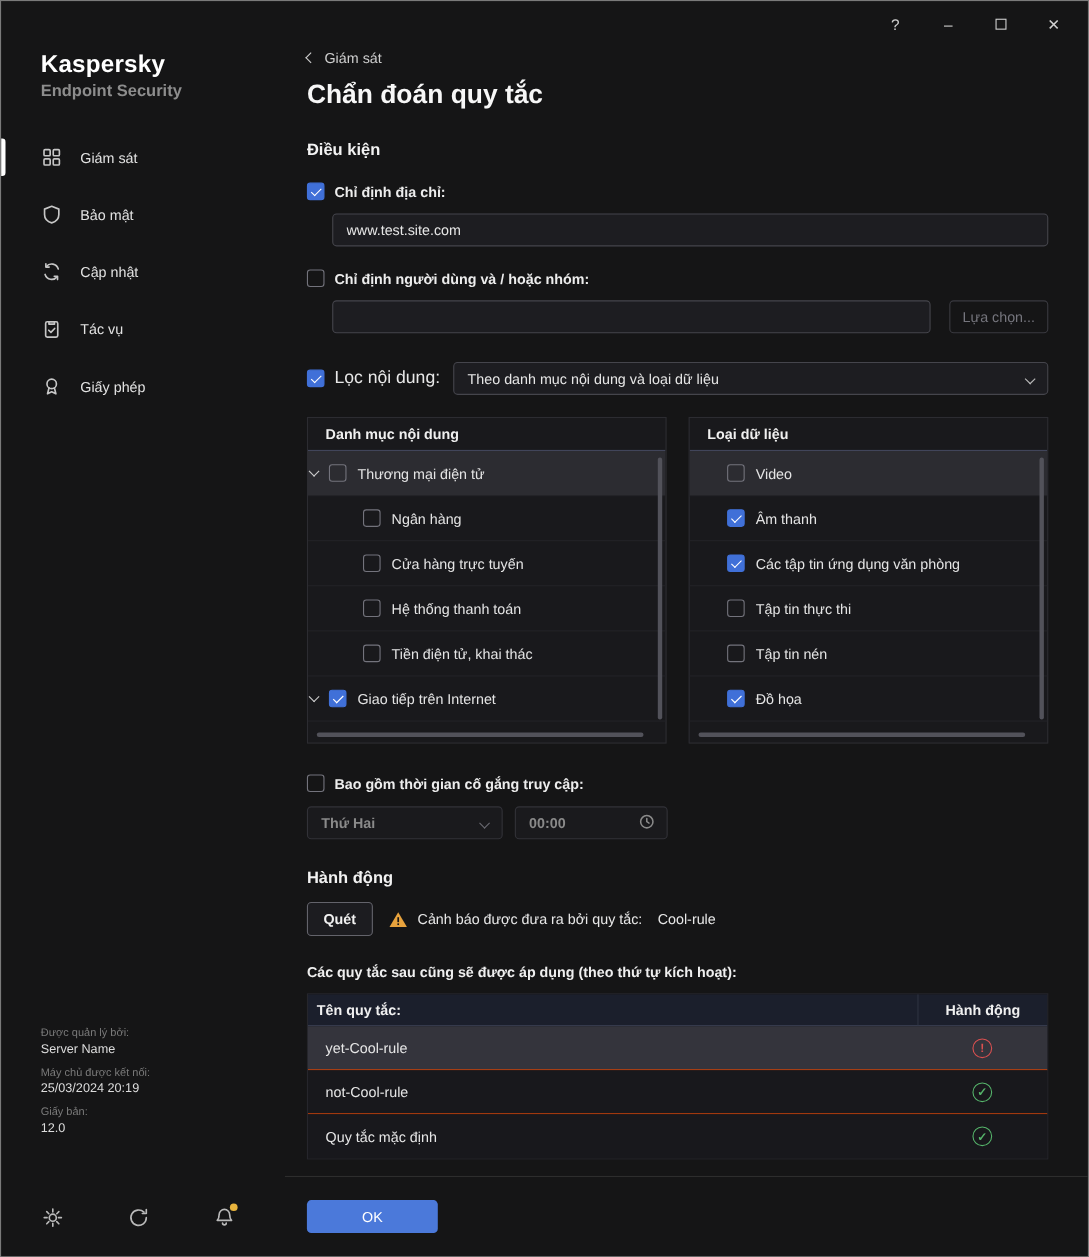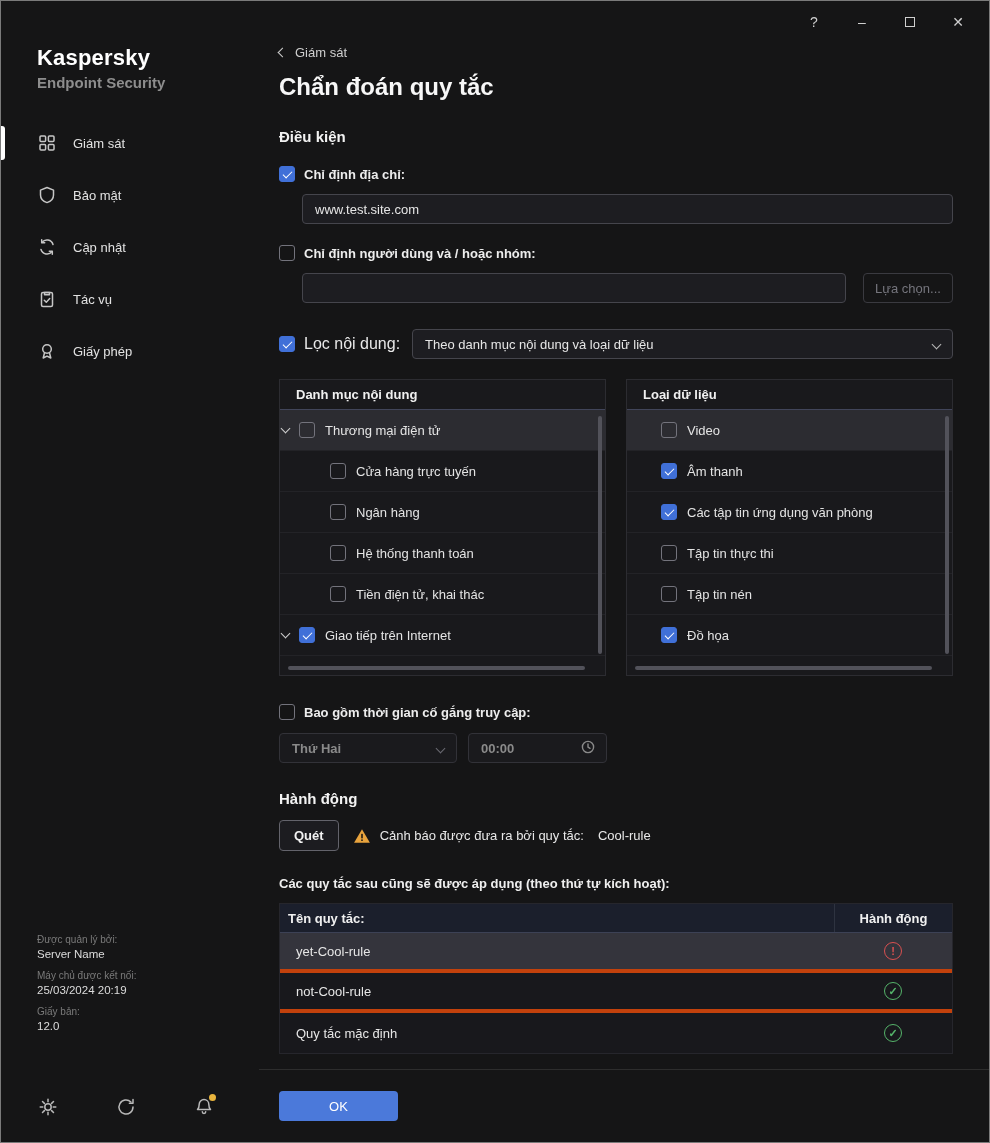--- a/index.html
+++ b/index.html
@@ -84,21 +84,21 @@
   .action-rule { font-size:13px; color:#e8e8e8; margin-left:14px; }
 
   .rules-caption { font-size:13px; font-weight:bold; color:#efefef; margin-top:25px; }
 
   
   .table { margin-top:12px; border:1px solid #26262c; }
   .thead { display:flex; height:29px; background:#1b1f2c; border-bottom:1px solid #3c4155; }
   .th { display:flex; align-items:center; font-size:13px; font-weight:bold; color:#f0f0f0; }
   .th.name { flex:1; padding-left:8px; }
   .th.action { width:118px; justify-content:center; border-left:1px solid #2e3340; }
-  .trow { display:flex; height:40px; background:#18181c; border-bottom:4px solid #c2410c; align-items:center; cursor:pointer; }
+  .trow { display:flex; height:40px; background:#18181c; border-bottom:1px solid #c2410c; align-items:center; cursor:pointer; }
   .trow:last-child { border-bottom:none; }
   .trow.selected { background:#34343c; }
   .td.name { flex:1; padding-left:16px; font-size:13px; color:#e6e6e6; }
   .td.action { width:118px; display:flex; justify-content:center; }
   .circle-icon { width:18px; height:18px; border-radius:50%; display:flex; align-items:center; justify-content:center; font-size:11px; font-weight:bold; }
   .circle-icon.warning { border:1.5px solid #d95050; color:#d95050; }
   .circle-icon.warning::after { content:"!"; }
   .circle-icon.ok { border:1.5px solid #55b36a; color:#55b36a; }
   .circle-icon.ok::after { content:"✓"; }
 
@@ -231,25 +231,25 @@
 
       <div class="panel left">
         <div class="panel-header">Danh mục nội dung</div>
         <div class="prow highlighted">
           <span class="chev-down"></span>
           <span class="cb"></span>
           <span>Thương mại điện tử</span>
         </div>
         <div class="prow indent">
           <span class="cb"></span>
+          <span>Ngân hàng</span>
+        </div>
+        <div class="prow indent">
+          <span class="cb"></span>
           <span>Cửa hàng trực tuyến</span>
-        </div>
-        <div class="prow indent">
-          <span class="cb"></span>
-          <span>Ngân hàng</span>
         </div>
         <div class="prow indent">
           <span class="cb"></span>
           <span>Hệ thống thanh toán</span>
         </div>
         <div class="prow indent">
           <span class="cb"></span>
           <span>Tiền điện tử, khai thác</span>
         </div>
         <div class="prow">

